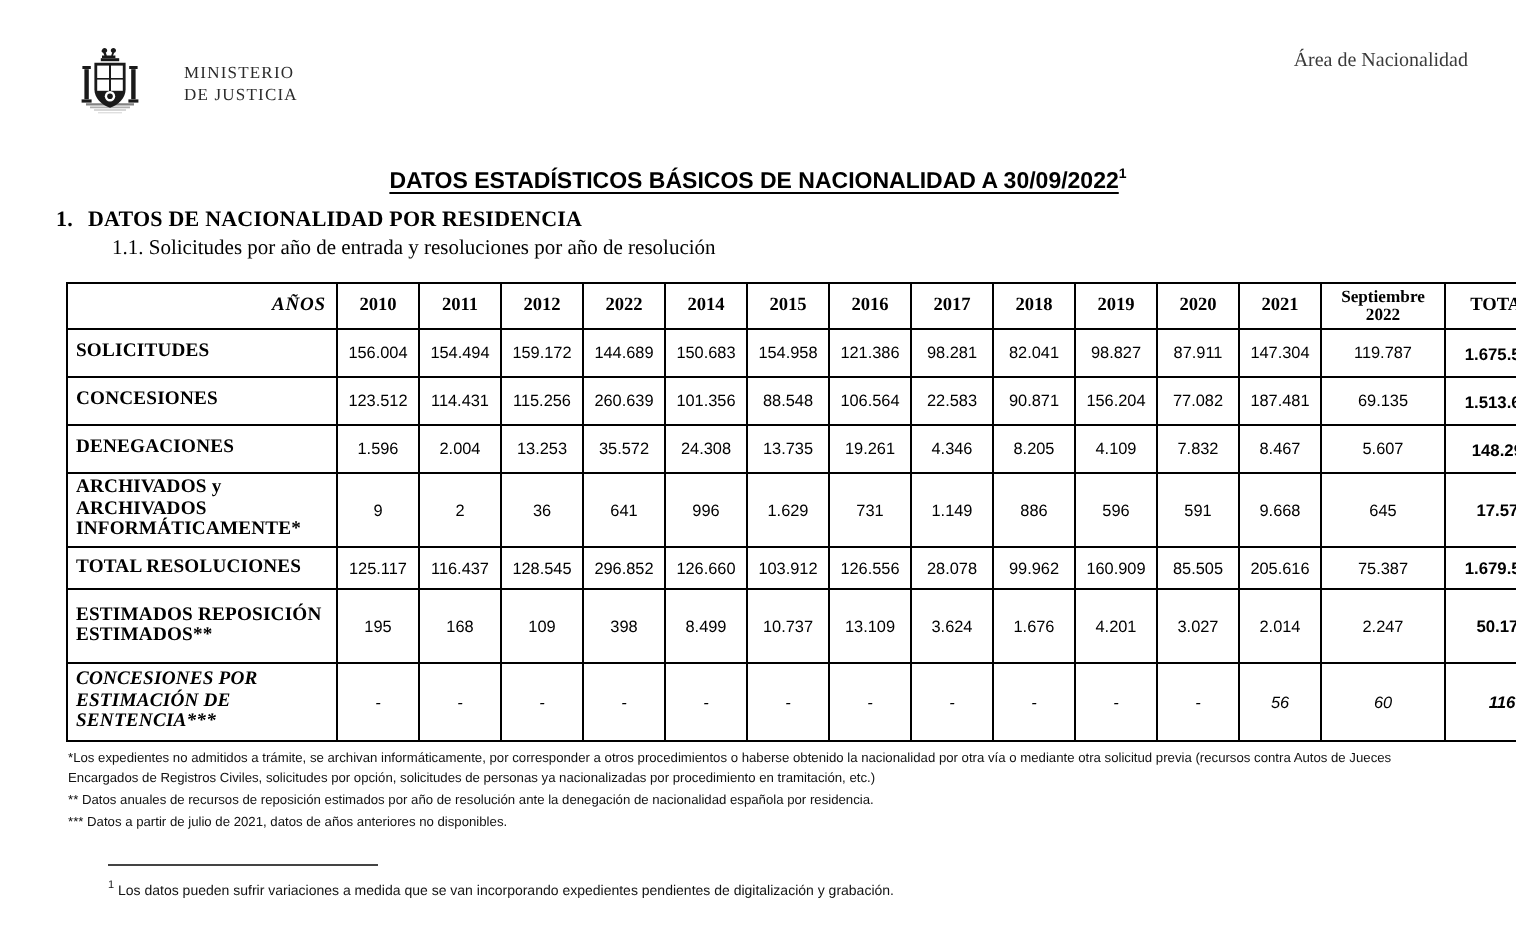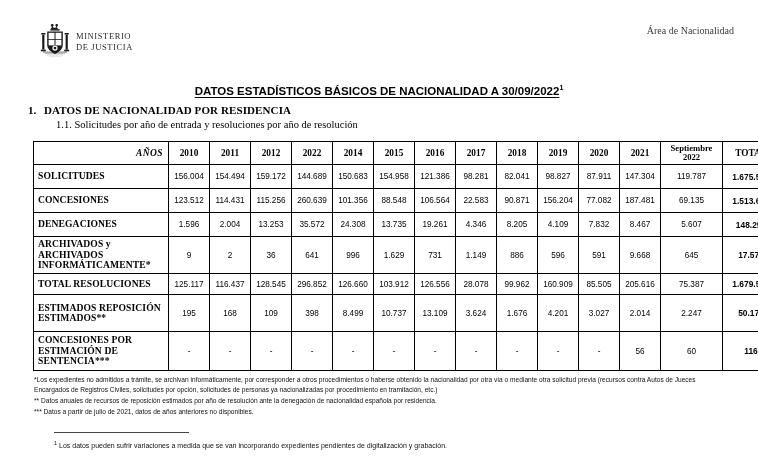--- a/index.html
+++ b/index.html
@@ -21,21 +21,21 @@
     position: absolute;
     top: 0; left: 0; right: 0;
     height: 72px;
   }
   .ministry-block {
     position: absolute;
     left: 38px;
     top: 22px;
     display: flex;
     align-items: center;
-    gap: 4px;
+    gap: 20px;
   }
   .coat-of-arms {
     width: 34px;
     height: 40px;
     display: block;
   }
   .ministry-text {
     font-family: "Liberation Serif", serif;
     font-size: 8.5px;
     letter-spacing: 0.6px;
@@ -145,21 +145,21 @@
     font-family: "Liberation Sans", sans-serif;
     font-size: 8.4px;
   }
   table.stats tr.hdr th { height: 20px; }
   table.stats tr.r1 td { height: 21px; }
   table.stats tr.r2 td { height: 21px; }
   table.stats tr.r3 td { height: 21px; }
   table.stats tr.r4 td { height: 34px; }
   table.stats tr.r5 td { height: 18px; }
   table.stats tr.r6 td { height: 34px; }
-  table.stats tr.r7 td { height: 36px; }
+  table.stats tr.r7 td { height: 36px; font-style: italic; }
 
   
   table.stats { border: 1.6px solid #000; }
 
   
   col.c-label { width: 135px; }
   col.c-year  { width: 41px; }
   col.c-sep   { width: 62px; }
   col.c-total { width: 57px; }
 

